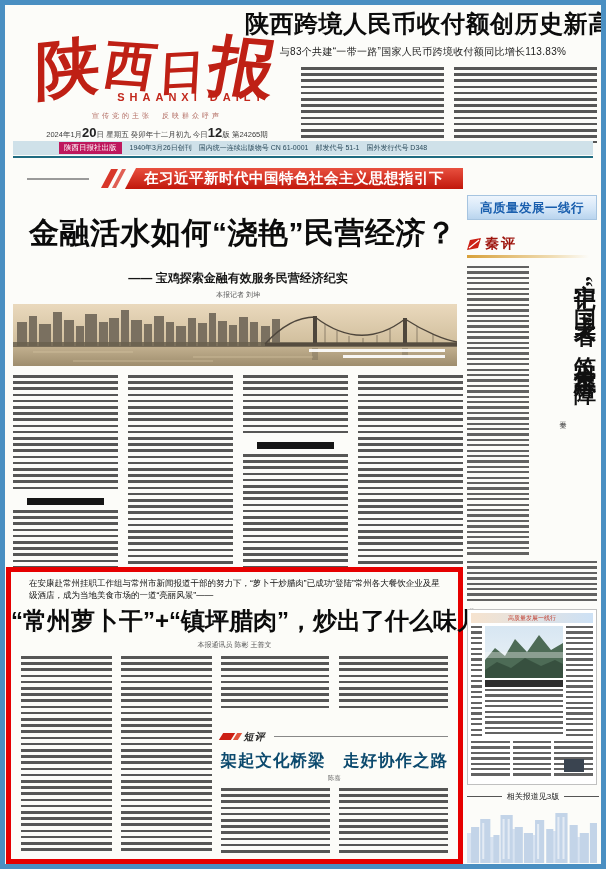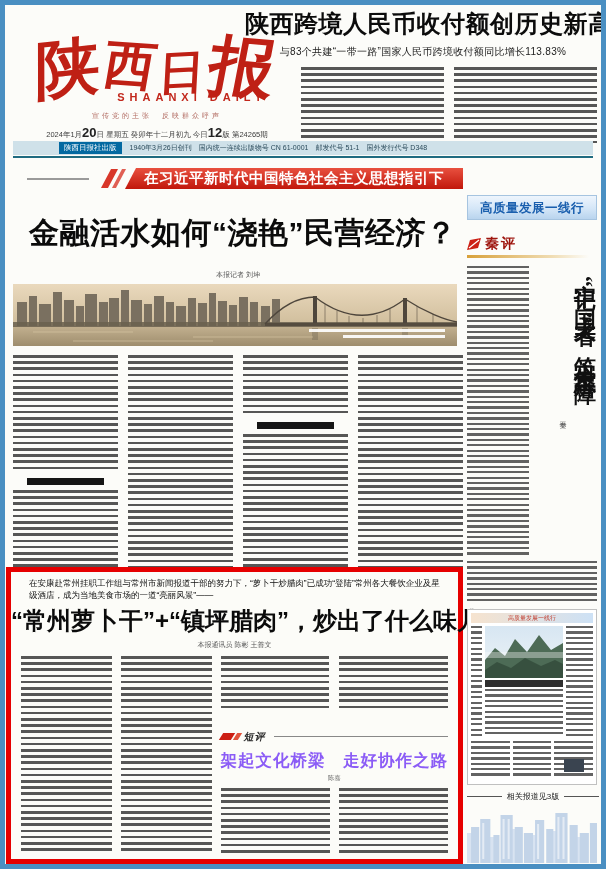--- a/index.html
+++ b/index.html
@@ -26,21 +26,21 @@
   .slogan{text-align:center;margin-top:8px;font-size:7px;letter-spacing:3px;color:#b0685f;}
   .dateline{margin-top:4px;text-align:center;font-size:7.5px;color:#3c3c3c;white-space:nowrap;}
   .dateline b{font-size:13px;font-weight:700;color:#222;}
   
   .topstory{left:240px;top:3px;width:356px;}
   .topstory h1{margin:0;font-size:24px;font-weight:900;letter-spacing:.5px;white-space:nowrap;text-align:center;color:#0c0c0c;}
   .topstory .sub{margin-top:5px;text-align:center;font-size:10px;color:#222;letter-spacing:.3px;white-space:nowrap;}
   .topstory .cols{margin:8px 0 0 56px;width:296px;height:76px;}
   
   .infobar{left:8px;top:136px;width:580px;height:14px;background:#cfe1e9;display:flex;align-items:center;overflow:hidden;}
-  .infobar .badge{background:#0369a1;color:#fff;font-size:7.5px;padding:1px 5px;margin-left:46px;white-space:nowrap;}
+  .infobar .badge{background:#be185d;color:#fff;font-size:7.5px;padding:1px 5px;margin-left:46px;white-space:nowrap;}
   .infobar .meta{font-size:7px;color:#2a4a5a;margin-left:8px;white-space:nowrap;}
   .teal-line{left:8px;top:151px;width:580px;height:2px;background:#1f6b80;}
   
   .theme-dash{left:22px;top:173px;width:62px;height:2px;background:#9a9a9a;}
   .slash{top:164px;height:19px;background:#d8372a;transform:skewX(-28deg);}
   .s1{left:101px;width:7px;}
   .s2{left:112px;width:4px;opacity:.8;}
   .theme-banner{left:120px;top:163px;width:338px;height:21px;
       background:linear-gradient(180deg,#e8503f,#c1170b);
       clip-path:polygon(11px 0,100% 0,100% 100%,0 100%);
@@ -60,21 +60,21 @@
   .bot-byline{margin-top:3px;text-align:center;font-size:7px;color:#555;}
   .bot-cols{display:flex;gap:9px;margin:6px 10px 0;height:198px;}
   .bot-right{flex:2.05;display:flex;flex-direction:column;}
   .comment-box{margin-top:18px;flex:1;display:flex;flex-direction:column;justify-content:center;}
   .comment-label-row{display:flex;align-items:center;gap:4px;}
   .cslash{width:12px;height:7px;background:#cc1f14;transform:skewX(-32deg);}
   .cslash2{width:5px;height:7px;background:#e2543d;transform:skewX(-32deg);margin-left:-2px;}
   .comment-label{font-size:10px;font-weight:800;font-style:italic;color:#2c2c2c;letter-spacing:1px;}
   .comment-rule{flex:1;height:1px;background:#888;margin-left:4px;}
   .comment-headline{margin-top:6px;text-align:center;font-family:"Liberation Serif","DejaVu Serif",serif;
-      font-size:16.5px;font-weight:800;letter-spacing:1px;white-space:nowrap;color:#8b5cf6;}
+      font-size:16.5px;font-weight:800;letter-spacing:1px;white-space:nowrap;color:#0c4a6e;}
   .comment-byline{margin-top:2px;text-align:center;font-size:6.5px;color:#666;}
   .comment-cols{display:flex;gap:9px;margin-top:5px;flex:1;}
   
   .sidebar{left:462px;top:190px;width:132px;}
   .sb-banner{width:130px;height:25px;border:1px solid #a6c4e0;box-sizing:border-box;
       background:linear-gradient(180deg,#eef5fd 0%,#d4e6f7 55%,#b9d4ee 100%);
       color:#1a5fae;font-weight:800;font-size:12.5px;letter-spacing:.5px;text-align:center;line-height:24px;white-space:nowrap;}
   .sb-qinping{margin-top:15px;width:122px;}
   .qp-row{display:flex;align-items:center;gap:4px;}
   .qp-label{font-size:14px;font-weight:800;color:#9e150e;font-family:"Liberation Serif",serif;letter-spacing:2px;}
@@ -137,20 +137,21 @@
   </div>
   <div class="abs teal-line"></div>
 
   <div class="abs theme-dash"></div>
   <div class="abs slash s1"></div>
   <div class="abs slash s2"></div>
   <div class="abs theme-banner">在习近平新时代中国特色社会主义思想指引下</div>
 
   <div class="abs fin">
     <h2>金融活水如何“浇艳”民营经济？</h2>
+    <div class="sub">——  宝鸡探索金融有效服务民营经济纪实</div>
     <div class="byline">本报记者 刘坤</div>
 
     <svg class="photo" viewBox="0 0 444 62" preserveAspectRatio="none">
       <defs>
         <linearGradient id="sky" x1="0" y1="0" x2="0" y2="1">
           <stop offset="0" stop-color="#ead9bd"></stop>
             <stop offset="1" stop-color="#cfbd9b"></stop>
         </linearGradient>
         <linearGradient id="water" x1="0" y1="0" x2="0" y2="1">
           <stop offset="0" stop-color="#c3b190"></stop>

